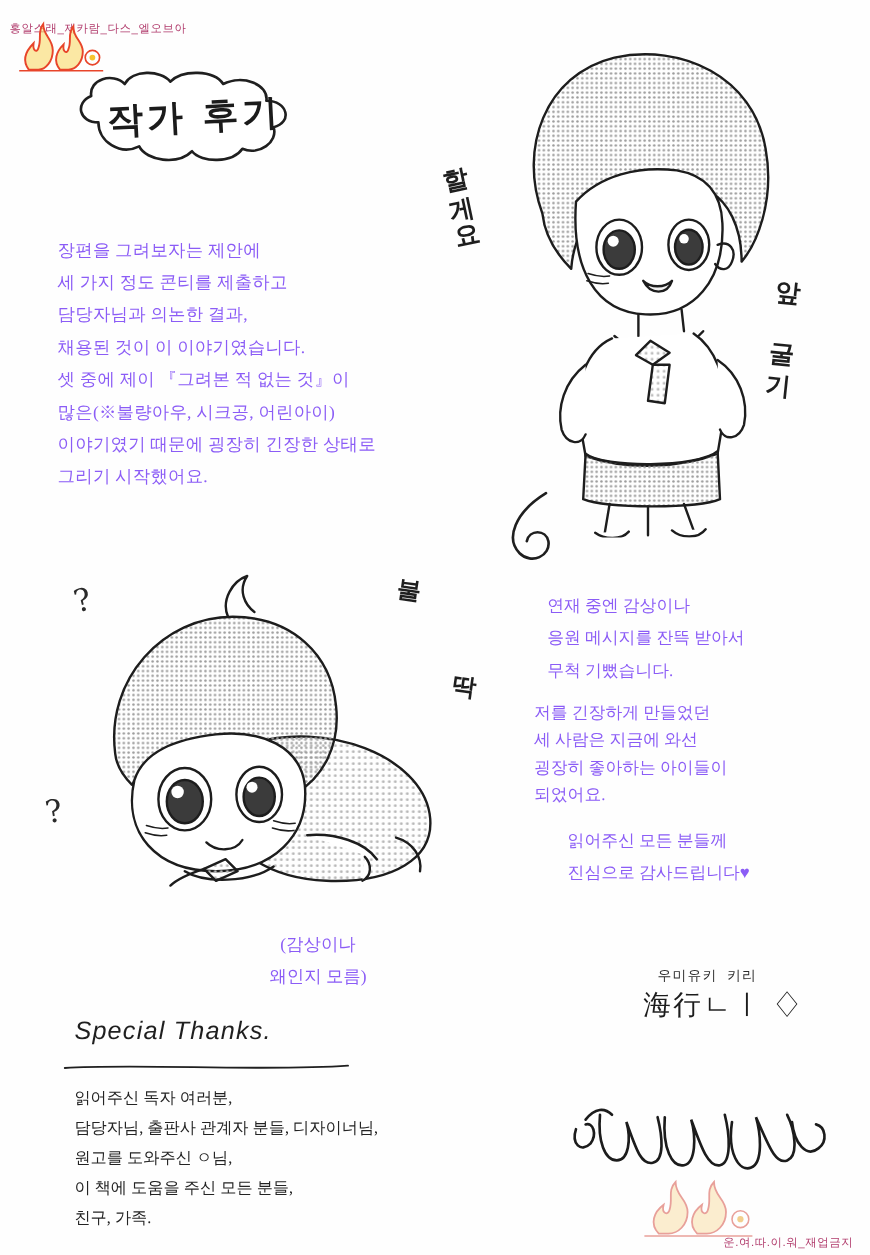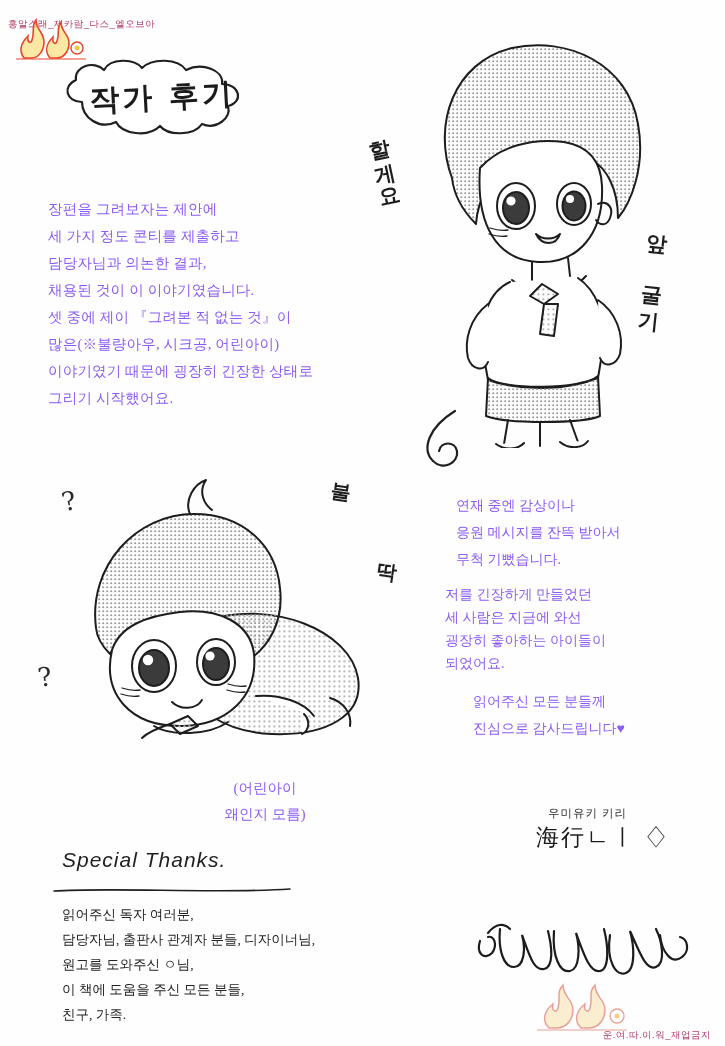--- a/index.html
+++ b/index.html
@@ -159,21 +159,21 @@
   }
   #q1 { left: 62px; top: 486px; transform: rotate(-14deg); }
   #q2 { left: 38px; top: 662px; transform: rotate(-10deg); }
 
   
   #sig-label {
     position: absolute;
     left: 548px;
     top: 806px;
     font-size: 11.5px;
-    font-family: Liberation Serif, serif;
+    font-family: Liberation Mono, monospace;
     color: #2b2b2b;
     letter-spacing: 1px;
   }
   #sig-name {
     position: absolute;
     left: 536px;
     top: 822px;
     font-size: 23px;
     font-family: Liberation Sans, sans-serif;
     color: #1c1c1c;
@@ -359,21 +359,21 @@
         <path d="M272 228 C286 232 294 244 292 256"></path>
       </g>
     </svg>
   </div>
 
   <div class="sfx" id="sfx-bul">불</div>
   <div class="sfx" id="sfx-ttak">딱</div>
   <div class="qmark" id="q1">?</div>
   <div class="qmark" id="q2">?</div>
 
-  <div class="handtext" id="caption-fail">(어린아이
+  <div class="handtext" id="caption-fail">(감상이나
 왜인지 모름)</div>
 
   <div class="handtext" id="right-text-1">연재 중엔 감상이나
 응원 메시지를 잔뜩 받아서
 무척 기뻤습니다.</div>
   <div class="handtext" id="right-text-2">저를 긴장하게 만들었던
 세 사람은 지금에 와선
 굉장히 좋아하는 아이들이
 되었어요.</div>
   <div class="handtext" id="right-text-3">읽어주신 모든 분들께

